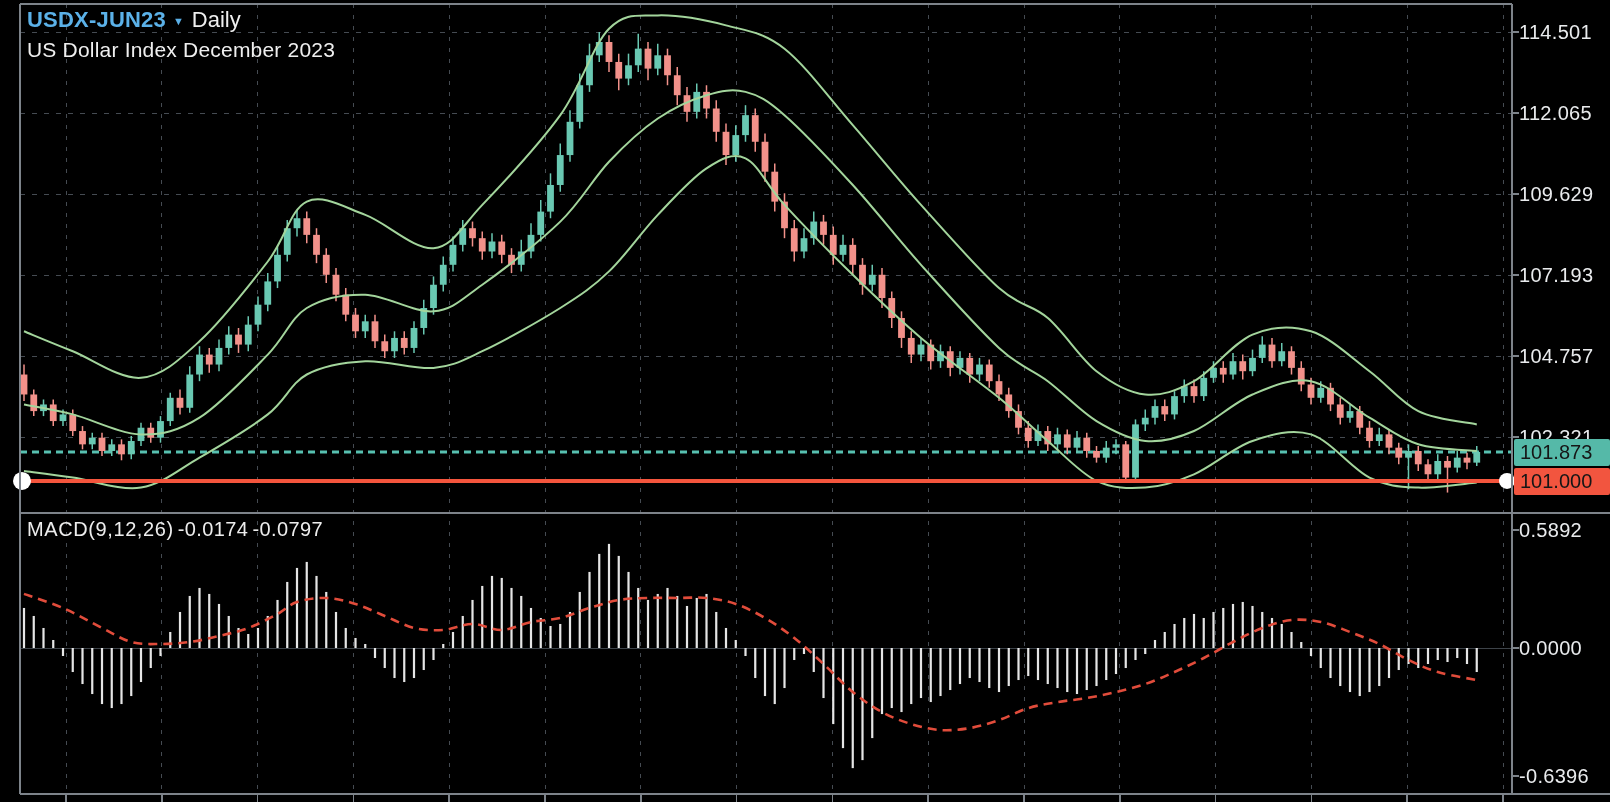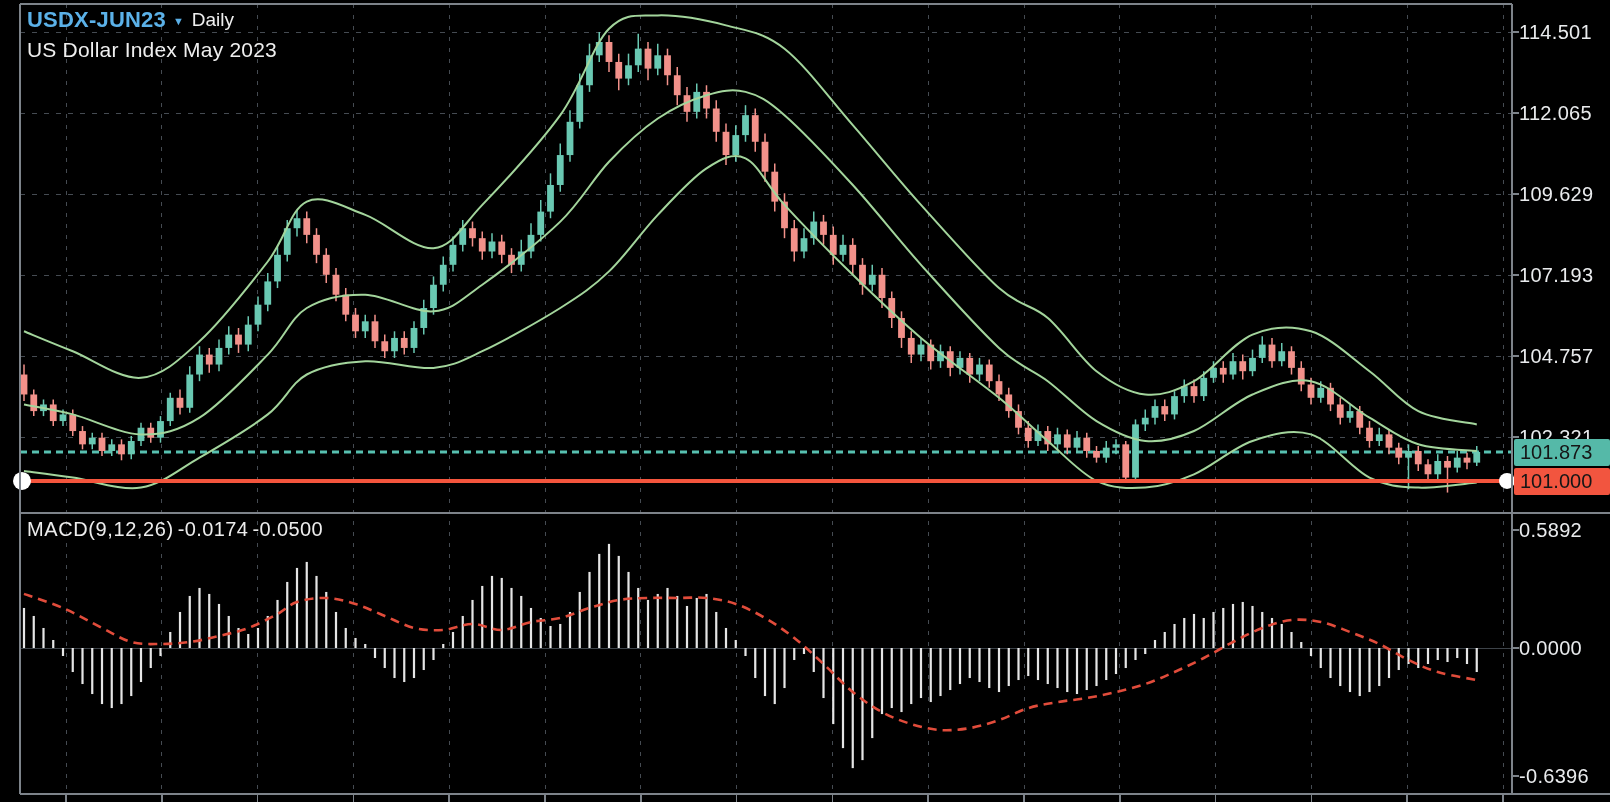--- a/index.html
+++ b/index.html
@@ -3,21 +3,21 @@
 <meta charset="utf-8">
 <style>
   html,body{margin:0;padding:0;background:#000;}
   .app{position:relative;width:1610px;height:802px;background:#000;overflow:hidden;
        font-family:"Liberation Sans",sans-serif;-webkit-font-smoothing:antialiased;}
   svg{position:absolute;left:0;top:0;}
   .header{position:absolute;left:27px;top:6px;z-index:5;}
   .title-row{display:flex;align-items:center;height:28px;}
   .symbol{font-size:22px;font-weight:700;color:#5bb1e8;letter-spacing:.2px;cursor:pointer;}
   .caret{font-size:11px;color:#5bb1e8;margin:2px 8px 0 7px;cursor:pointer;}
-  .tf{font-size:19px;font-weight:400;color:#efefef;cursor:pointer;}
+  .tf{font-size:22px;font-weight:400;color:#efefef;cursor:pointer;}
   .subtitle{font-size:21px;color:#efefef;margin-top:4px;letter-spacing:.2px;}
   .macd-label{position:absolute;left:27px;top:518px;z-index:5;display:flex;
               font-size:20px;color:#ededed;letter-spacing:.6px;}
   .macd-label .mv{margin-left:4px;letter-spacing:.4px;}
   .gutter{position:absolute;left:1513px;top:0;width:97px;height:802px;z-index:4;}
   .plabel{position:absolute;left:6px;width:90px;height:24px;line-height:24px;
           font-size:20px;color:#e9ebed;letter-spacing:.3px;white-space:nowrap;}
   .p0{top:20px}.p1{top:101px}.p2{top:182px}.p3{top:263px}.p4{top:344px}.p5{top:425px}
   .m0{top:518px}.m1{top:636px}.m2{top:764px}
   .badge{position:absolute;left:1px;width:96px;height:27px;line-height:27px;border-radius:2px;
@@ -855,27 +855,27 @@
         <line x1="1503" y1="794" x2="1503" y2="802"></line>
       </g>
     </svg>
 
   <div class="header">
     <div class="title-row">
       <span class="symbol">USDX-JUN23</span>
       <span class="caret">▼</span>
       <span class="tf">Daily</span>
     </div>
-    <div class="subtitle">US Dollar Index May 2023</div>
+    <div class="subtitle">US Dollar Index December 2023</div>
   </div>
 
   <div class="macd-label">
     <span>MACD(9,12,26)</span>
     <span class="mv">-0.0174</span>
-    <span class="mv">-0.0500</span>
+    <span class="mv">-0.0797</span>
   </div>
 
   <div class="gutter">
     <div class="plabel p0">114.501</div>
     <div class="plabel p1">112.065</div>
     <div class="plabel p2">109.629</div>
     <div class="plabel p3">107.193</div>
     <div class="plabel p4">104.757</div>
     <div class="plabel p5">102.321</div>
     <div class="plabel m0">0.5892</div>

